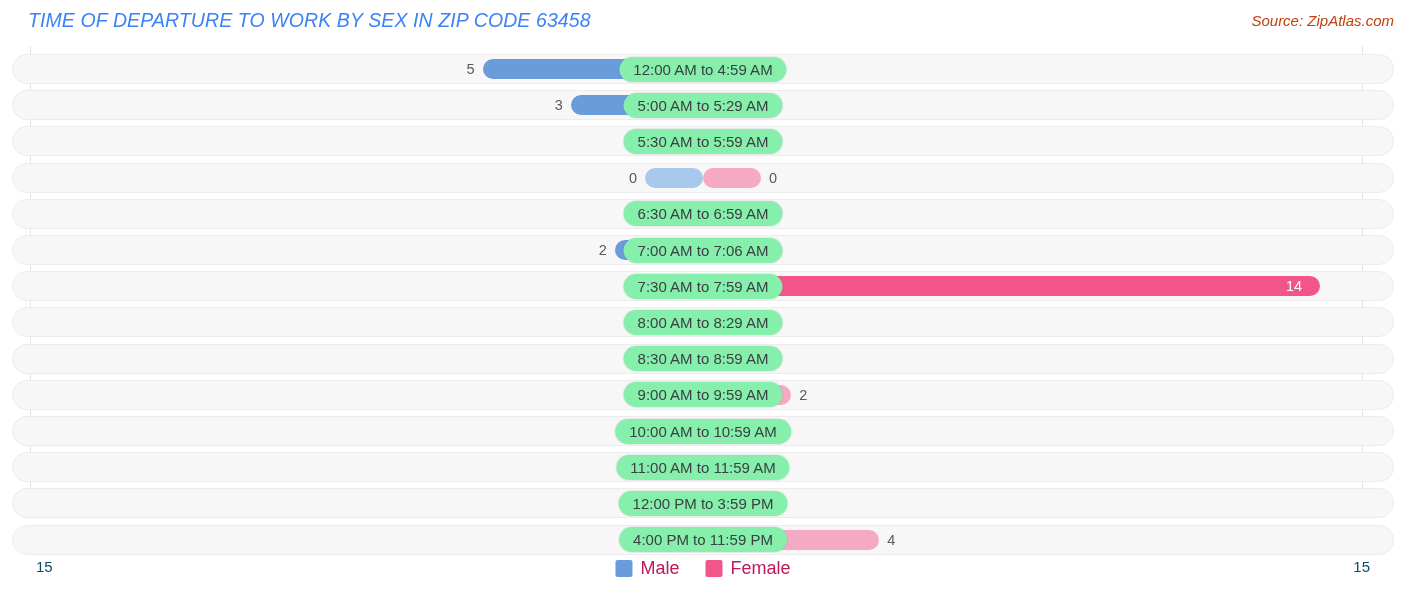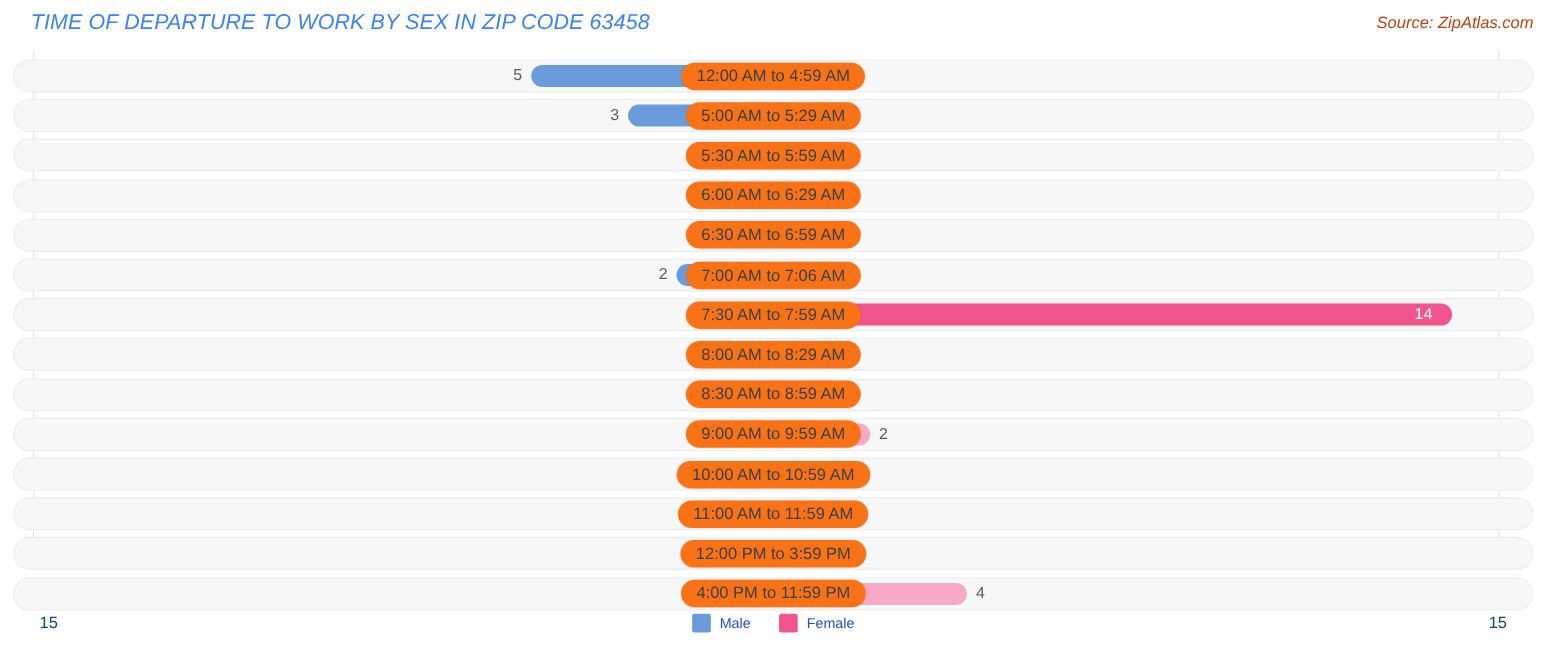--- a/index.html
+++ b/index.html
@@ -48,40 +48,40 @@
   .val{
     position:absolute;top:6px;height:18px;line-height:18px;
     font-size:14.5px;color:#5a5a5a;white-space:nowrap;
   }
   .val-male{text-align:right;}
   .val-female{text-align:left;}
   .val.inside{color:#ffffff;}
 
   .cat-pill{
     position:absolute;top:2.5px;height:25px;line-height:25px;
-    background:#f97316;border-radius:13px;
+    background:#86efac;border-radius:13px;
     font-size:15px;color:#3c4043;text-align:center;white-space:nowrap;
     padding:0 14px;box-sizing:border-box;
     transform:translateX(-50%);
     box-shadow:0 0 0 1px rgba(0,0,0,.05);
   }
   
   #footer{position:absolute;left:0;top:548px;width:1406px;height:47px;}
   .axis-end{
     position:absolute;top:10px;font-size:15px;color:#0c4a6e;
   }
   #axis-left{left:36px;}
   #axis-right{right:36px;}
   #legend{
     position:absolute;left:50%;top:10px;transform:translateX(-50%);
     display:flex;align-items:center;gap:26px;white-space:nowrap;
   }
   .legend-item{display:flex;align-items:center;gap:8px;}
   .swatch{width:17px;height:17px;border-radius:2px;display:block;}
-  .legend-label{font-size:13px;color:#1d4ed8;}
+  .legend-label{font-size:18px;color:#be185d;}
 </style>
 </head>
 <body>
 
 <div id="header">
   <div id="chart-title">TIME OF DEPARTURE TO WORK BY SEX IN ZIP CODE 63458</div>
   <div id="source-note">Source: ZipAtlas.com</div>
 </div>
 
 <div id="plot">
@@ -111,21 +111,20 @@
         <div class="val val-male" style="right: 757px;">0</div>
         <div class="val val-female" style="left: 757px;">0</div>
         <div class="cat-pill" style="left: 691px;">5:30 AM to 5:59 AM</div>
       </div>
       <div class="row" style="top: 116.6px;">
         <div class="track"></div>
         <div class="bar bar-male zero" style="left: 633px; width: 58px;"></div>
         <div class="bar bar-female" style="left: 691px; width: 58px;"></div>
         <div class="val val-male" style="right: 757px;">0</div>
         <div class="val val-female" style="left: 757px;">0</div>
-        <div class="cat-pill" style="left: 691px;">6:00 AM to 6:29 AM</div>
       </div>
       <div class="row" style="top: 152.8px;">
         <div class="track"></div>
         <div class="bar bar-male zero" style="left: 633px; width: 58px;"></div>
         <div class="bar bar-female" style="left: 691px; width: 58px;"></div>
         <div class="val val-male" style="right: 757px;">0</div>
         <div class="val val-female" style="left: 757px;">0</div>
         <div class="cat-pill" style="left: 691px;">6:30 AM to 6:59 AM</div>
       </div>
       <div class="row" style="top: 189px;">

